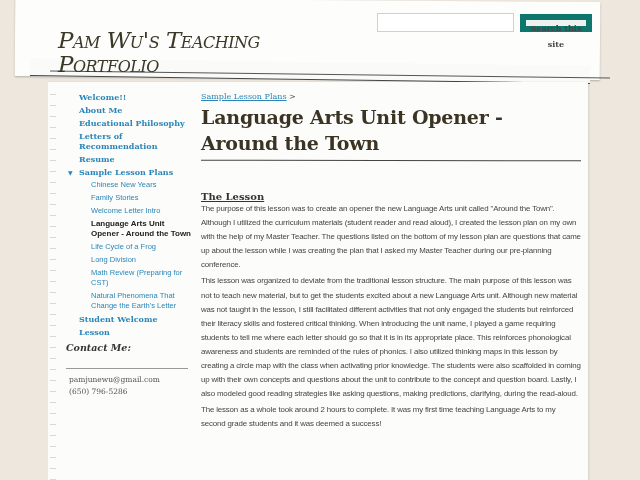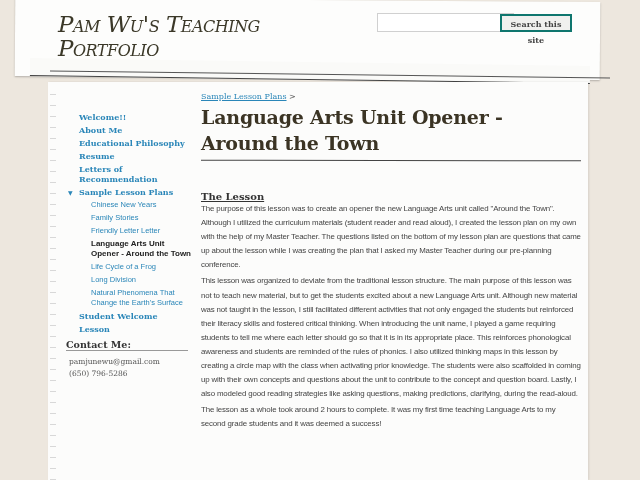--- a/index.html
+++ b/index.html
@@ -21,68 +21,68 @@
       background: #fafaf8;
       border-bottom: 1px solid #444;
       transform: rotate(0.8deg);
     }
     .header-line {
       position: absolute; left: 50px; top: 74px; width: 560px; height: 0;
       border-top: 1px solid #555;
       transform: rotate(0.7deg);
     }
     .site-title {
-      position: absolute; left: 58px; top: 12px; width: 300px;
+      position: absolute; left: 58px; top: 28px; width: 300px;
       font-family: "DejaVu Serif", serif;
       font-style: italic; font-variant: small-caps;
       font-size: 23px; line-height: 24px; color: #3b3828;
       letter-spacing: -0.5px;
     }
     .search-input {
       position: absolute; left: 377px; top: 13px; width: 137px; height: 19px;
       border: 1px solid #d0d0d0; background: #fff;
     }
     .search-button {
-      position: absolute; left: 500px; top: 14px; width: 72px; height: 18px;
-      background: #f0f0ee; border: 2px solid #0f766e;
+      position: absolute; left: 520px; top: 14px; width: 72px; height: 18px;
+      background: #f0f0ee; border: 6px solid #0f766e;
       font-family: "DejaVu Serif", serif; font-weight: bold;
       font-size: 8px; color: #444; text-align: center; line-height: 16px;
     }
     
     .page {
       position: absolute; left: 48px; top: 82px; width: 540px; height: 398px;
       background: #fcfcfb;
       box-shadow: 1px 0 2px rgba(0,0,0,0.1);
     }
     .page-stitch {
       position: absolute; left: 50px; top: 86px; width: 6px; height: 394px;
       background: repeating-linear-gradient(to bottom, transparent 0 8px, #d8d8d8 8px 9px, transparent 9px 11px);
     }
     
-    .sidebar { position: absolute; left: 66px; top: 92px; width: 125px; margin-top: 20px; }
+    .sidebar { position: absolute; left: 66px; top: 92px; width: 125px; }
     .nav-item {
       display: block; font-family: "DejaVu Serif", serif;
       font-weight: bold; font-size: 8px; line-height: 10px;
       color: #2a86b8; margin-bottom: 3px; padding-left: 13px;
       cursor: pointer;
     }
     .nav-item.expanded { position: relative; }
     .nav-arrow {
       position: absolute; left: 2px; top: 1px; font-size: 6px; color: #2a86b8;
     }
     .nav-sub {
       display: block; font-family: Liberation Sans, sans-serif;
       font-size: 7.5px; line-height: 10px; color: #2a86b8;
       margin-bottom: 3px; padding-left: 25px; cursor: pointer;
     }
     .nav-sub.current { color: #222; font-weight: bold; font-size: 8px; }
     .contact-heading {
       margin-top: 5px; font-family: "DejaVu Serif", serif;
-      font-weight: bold; font-size: 9.5px; color: #333;
-      padding-bottom: 0; border-bottom: 1px solid #999; width: 122px;
+      font-style: italic; font-weight: bold; font-size: 9.5px; color: #333;
+      padding-bottom: 15px; border-bottom: 1px solid #999; width: 122px;
     }
     .contact-line {
       font-family: "DejaVu Serif", serif; font-size: 7.5px;
       color: #555; line-height: 12px; padding-left: 3px;
     }
     .contact-block { margin-top: 5px; }
     
     .main { position: absolute; left: 201px; top: 92px; width: 380px; }
     .breadcrumb {
       font-family: "DejaVu Serif", serif; font-size: 8px; color: #555;
@@ -117,33 +117,34 @@
 <input class="search-input" type="text" placeholder="" style="">
 <div class="search-button">Search this site</div>
 
 <div class="page"></div>
 <div class="page-stitch"></div>
 
 <nav class="sidebar">
   <a class="nav-item">Welcome!!</a>
   <a class="nav-item">About Me</a>
   <a class="nav-item">Educational Philosophy</a>
+  <a class="nav-item">Letters of Recommendation</a>
   <a class="nav-item">Resume</a>
-  <a class="nav-item">Letters of Recommendation</a>
   <div class="nav-item expanded">
     <span class="nav-arrow">▼</span>
     <span>Sample Lesson Plans</span>
   </div>
   <a class="nav-sub">Chinese New Years</a>
   <a class="nav-sub">Family Stories</a>
-  <a class="nav-sub">Friendly Letter Letter</a>
+  <a class="nav-sub">Welcome Letter Intro</a>
   <a class="nav-sub current">Language Arts Unit Opener - Around the Town</a>
   <a class="nav-sub">Life Cycle of a Frog</a>
   <a class="nav-sub">Long Division</a>
-  <a class="nav-sub">Natural Phenomena That Change the Earth's Surface</a>
+  <a class="nav-sub">Math Review (Preparing for CST)</a>
+  <a class="nav-sub">Natural Phenomena That Change the Earth's Letter</a>
   <a class="nav-item">Student Welcome</a>
   <a class="nav-item">Lesson</a>
 
   <div class="contact-heading">Contact Me:</div>
   <div class="contact-block">
     <div class="contact-line">pamjunewu@gmail.com</div>
     <div class="contact-line">(650) 796-5286</div>
   </div>
 </nav>
 

